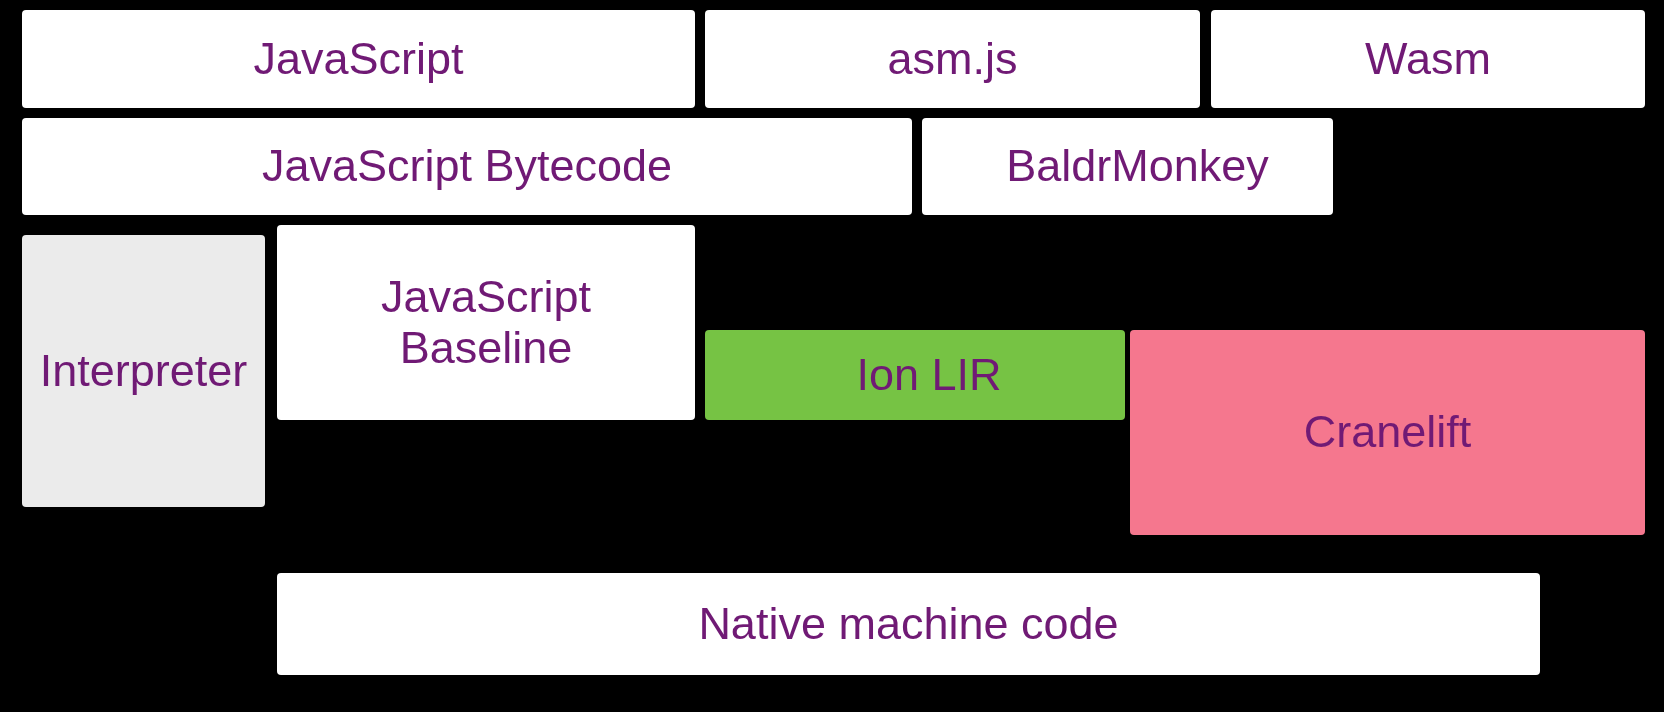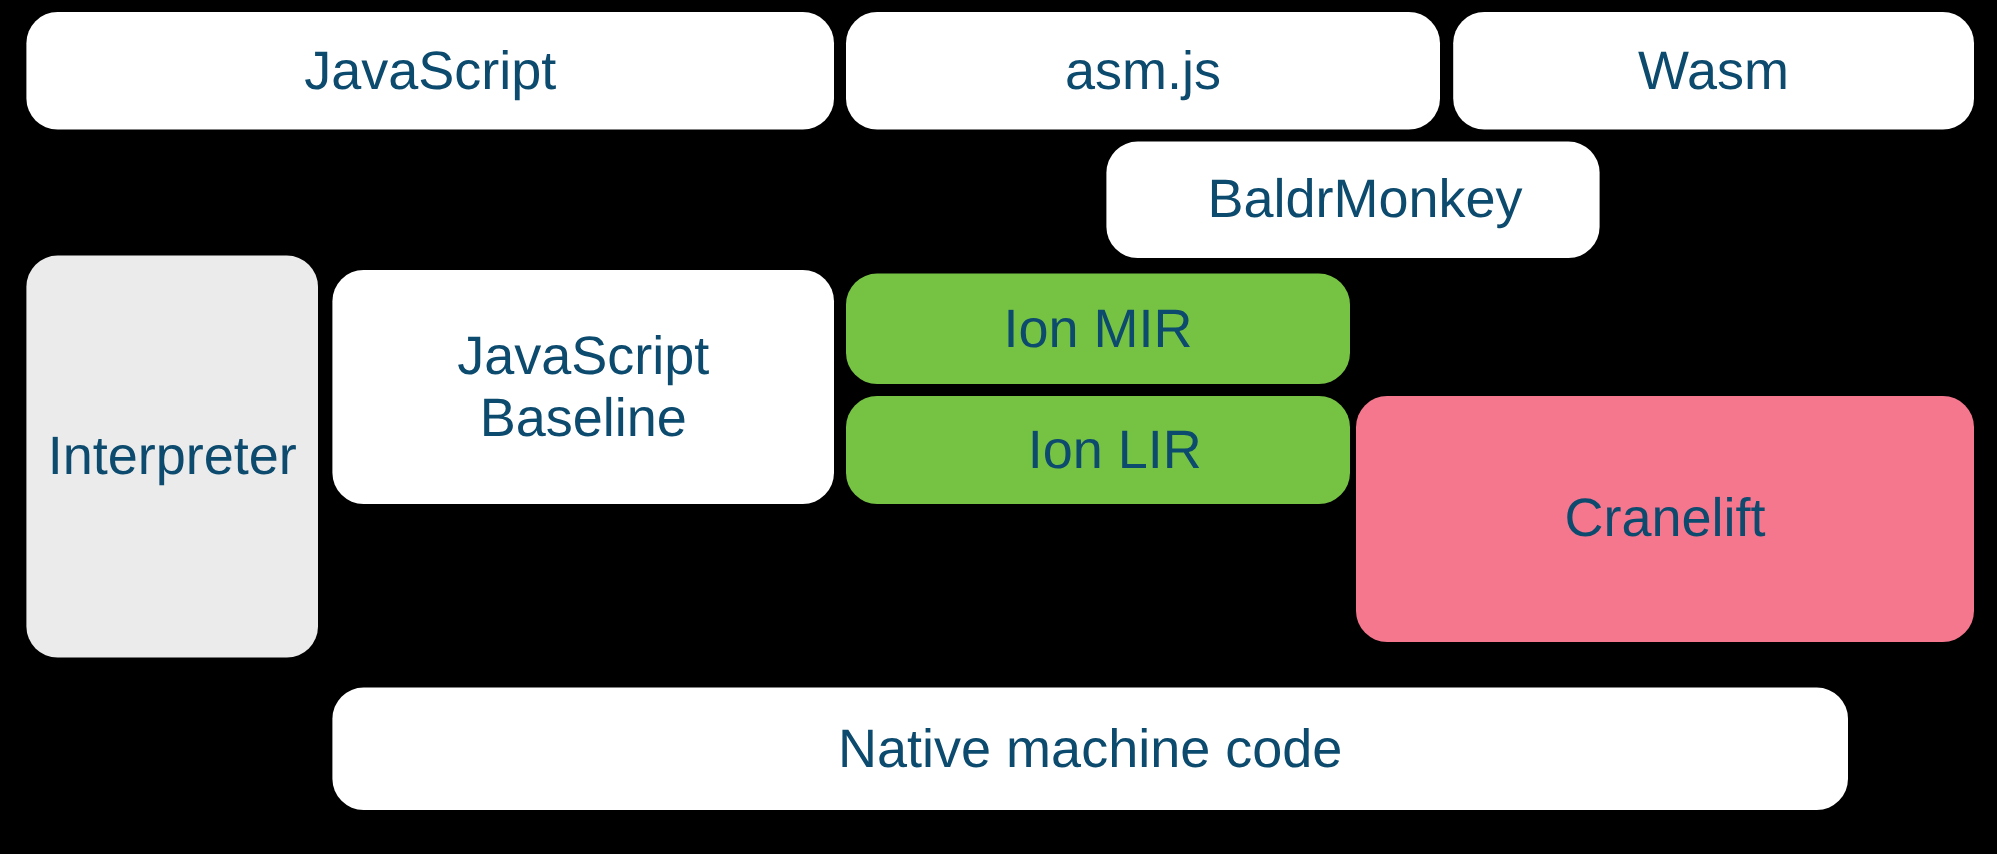--- a/index.html
+++ b/index.html
@@ -15,22 +15,22 @@
     overflow: hidden;
     font-family: "Liberation Sans", sans-serif;
   }
   .box {
     position: absolute;
     box-sizing: border-box;
     display: flex;
     align-items: center;
     justify-content: center;
     text-align: center;
-    border-radius: 26px;
-    color: #0c4a6e;
+    border-radius: 4px;
+    color: #701a75;
     font-size: 45px;
     font-weight: 400;
     line-height: 1.12;
     letter-spacing: 0px;
     white-space: pre-line;
     user-select: none;
   }
   .fill-white  { background: #ffffff; }
   .fill-gray   { background: #ebebeb; }
   .fill-green  { background: #76c344; }
@@ -40,29 +40,29 @@
 <body>
 
 <div id="stage">
 
   <div class="box fill-white" style="left:22px;  top:10px;  width:673px;  height:98px;">JavaScript</div>
 
   <div class="box fill-white" style="left:705px; top:10px;  width:495px;  height:98px;">asm.js</div>
 
   <div class="box fill-white" style="left:1211px;top:10px;  width:434px;  height:98px;">Wasm</div>
 
+  <div class="box fill-white" style="left:22px;  top:118px; width:890px;  height:97px;">JavaScript Bytecode</div>
 
   <div class="box fill-white" style="left:922px; top:118px; width:411px;  height:97px;padding-left:20px;">BaldrMonkey</div>
 
-  <div class="box fill-gray" style="left:22px;  top:213px; width:243px;  height:335px;">Interpreter</div>
+  <div class="box fill-gray" style="left:22px;  top:235px; width:243px;  height:272px;">Interpreter</div>
 
   <div class="box fill-white" style="left:277px; top:225px; width:418px;  height:195px;">JavaScript
 Baseline</div>
 
-  <div class="box fill-green" style="left:705px; top:228px; width:420px;  height:92px;">Ion MIR</div>
 
   <div class="box fill-green" style="left:705px; top:330px; width:420px;  height:90px;padding-left:28px;">Ion LIR</div>
 
   <div class="box fill-pink" style="left:1130px;top:330px; width:515px;  height:205px;">Cranelift</div>
 
 
   <div class="box fill-white" style="left:277px; top:546px; width:1263px; height:102px;margin-top:27px;">Native machine code</div>
 
 </div>
 

